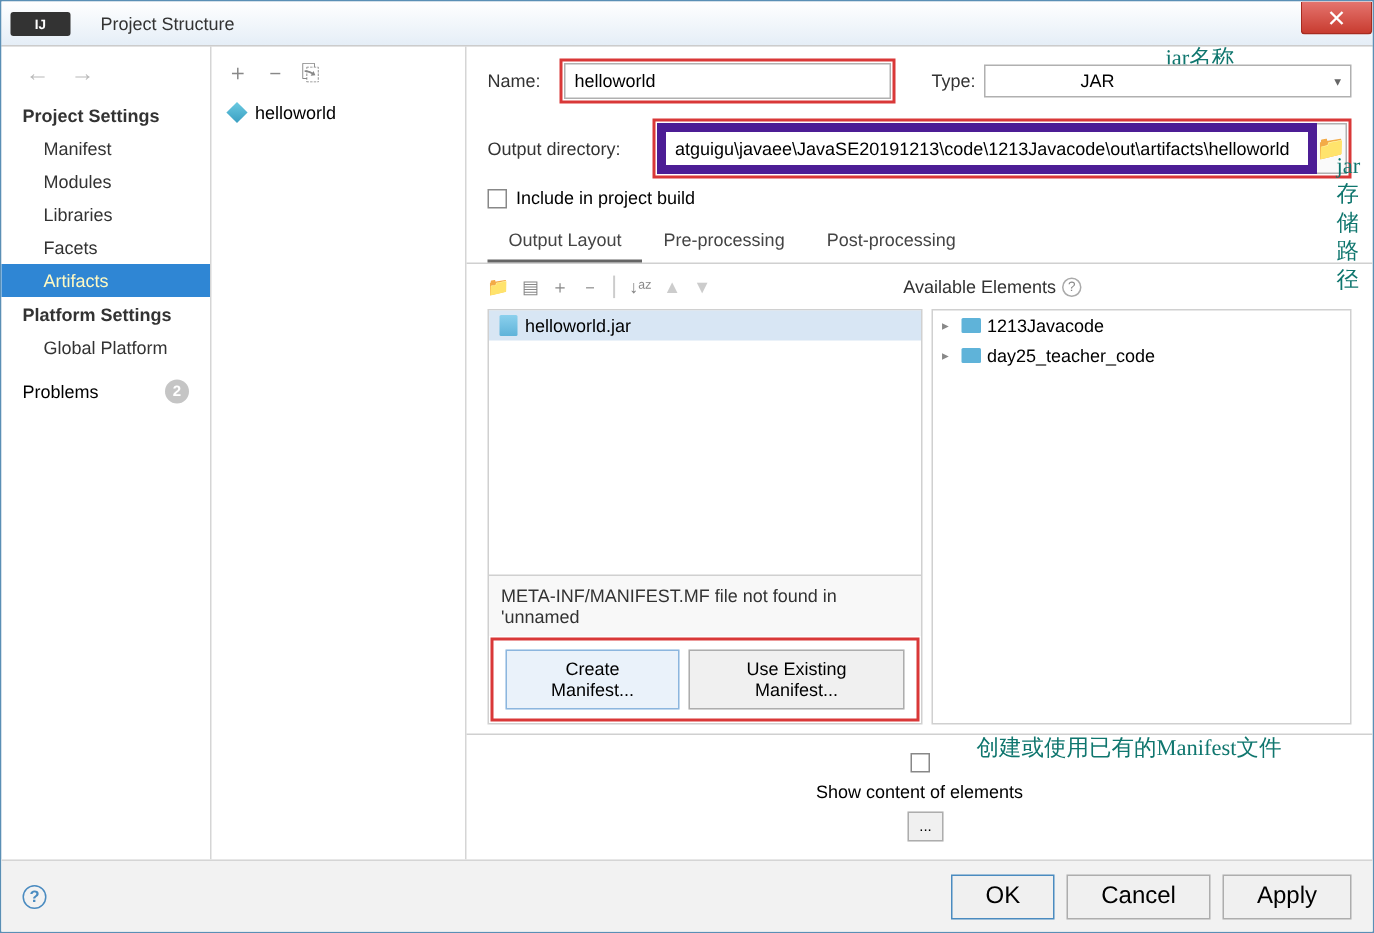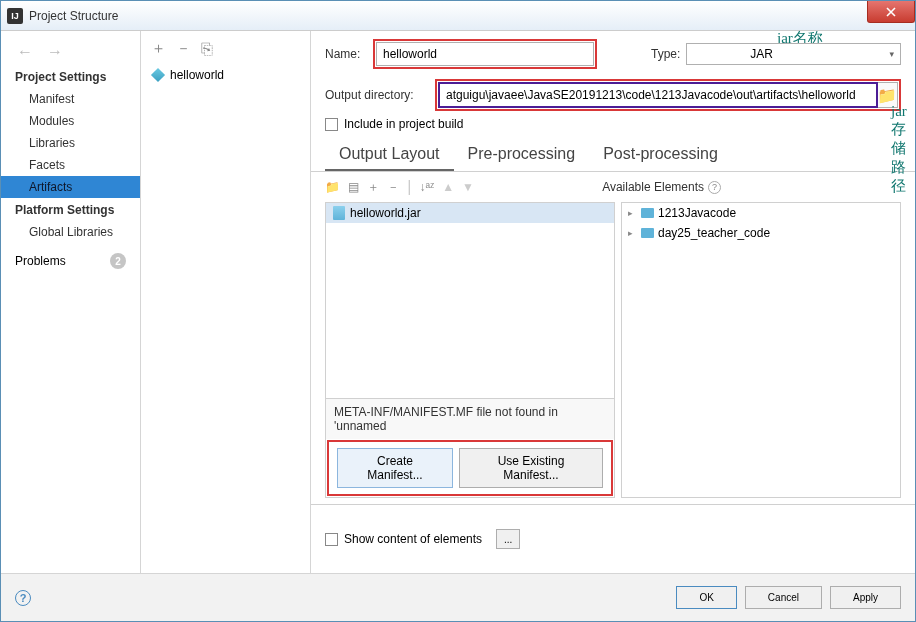--- a/index.html
+++ b/index.html
@@ -1,70 +1,70 @@
 <!DOCTYPE html>
 <html><head>
   <meta charset="utf-8">
   <style>
     * { box-sizing: border-box; margin: 0; padding: 0; font-family: "Segoe UI", Arial, sans-serif; }
     body { background: #f0f0f0; width: 916px; height: 622px; overflow: hidden; }
     
     .window { width: 916px; height: 622px; background: #f2f2f2; border: 1px solid #5a8fb5; display: flex; flex-direction: column; }
     
     .titlebar { height: 30px; background: linear-gradient(to bottom, #fff, #e5eef7); display: flex; align-items: center; padding: 0 0 0 6px; border-bottom: 1px solid #ccc; position: relative; }
-    .titlebar-icon { width: 16px; height: 16px; background: #333; border-radius: 2px; margin-right: 6px; display: flex; align-items: center; justify-content: center; font-size: 9px; color: #fff; font-weight: bold; }
+    .titlebar-icon { width: 40px; height: 16px; background: #333; border-radius: 2px; margin-right: 20px; display: flex; align-items: center; justify-content: center; font-size: 9px; color: #fff; font-weight: bold; }
     .titlebar-text { font-size: 12px; color: #333; }
     .close-btn { position: absolute; right: 0; top: 0; width: 48px; height: 22px; background: linear-gradient(to bottom, #e5756f, #c83c30); color: #fff; display: flex; align-items: center; justify-content: center; cursor: pointer; border: 1px solid #a62c20; border-top: none; border-radius: 0 0 3px 3px; }
     .close-btn svg { stroke: #fff; }
     
     .body { flex: 1; display: flex; flex-direction: column; background: #fff; }
     
     .main { flex: 1; display: flex; }
     
     .sidebar1 { width: 140px; border-right: 1px solid #d5d5d5; display: flex; flex-direction: column; padding-top: 4px; }
     .nav-arrows { display: flex; gap: 14px; padding: 6px 16px; }
     .arrow { color: #bbb; font-size: 16px; cursor: pointer; }
     .section-header { font-weight: bold; font-size: 12px; padding: 5px 14px 4px; color: #333; }
     .nav-item { font-size: 12px; padding: 4px 14px 4px 28px; color: #333; cursor: pointer; }
-    .nav-item.selected { background: #2f86d4; color: #0f172a; }
+    .nav-item.selected { background: #2f86d4; color: #fef9c3; }
     .problems { display: flex; align-items: center; padding: 10px 14px 4px 14px; font-size: 12px; }
     .problems-badge { width: 16px; height: 16px; border-radius: 50%; background: #c5c5c5; color: #fff; display: flex; align-items: center; justify-content: center; font-size: 10px; font-weight: bold; margin-left: auto; }
     
     .sidebar2 { width: 170px; border-right: 1px solid #d5d5d5; display: flex; flex-direction: column; }
     .sb2-toolbar { display: flex; gap: 10px; padding: 8px 10px 6px; align-items: center; }
     .sb2-tool { color: #888; font-size: 15px; cursor: pointer; }
     .sb2-item { display: flex; align-items: center; padding: 4px 10px; font-size: 12px; cursor: pointer; }
     .sb2-icon { width: 14px; height: 14px; margin-right: 5px; display: flex; align-items: center; justify-content: center; }
     .diamond { width: 10px; height: 10px; transform: rotate(45deg); background: linear-gradient(135deg, #6bcae2, #3a9fc1); }
     
     .content { flex: 1; display: flex; flex-direction: column; padding: 0; position: relative; }
     
     .form-row { display: flex; align-items: center; padding: 8px 14px 4px; gap: 6px; position: relative; }
     .label { font-size: 12px; color: #333; }
     .name-label { width: 42px; }
     .name-input-wrap { border: 2px solid #d93838; padding: 1px; }
     .text-input { font-size: 12px; padding: 4px 6px; border: 1px solid #b0b0b0; background: #fff; }
     .name-input { width: 218px; }
-    .type-label { margin-left: 48px; }
+    .type-label { margin-left: 18px; }
     .type-select { flex: 1; display: flex; align-items: center; border: 1px solid #b0b0b0; background: #fff; padding: 3px 6px; font-size: 12px; cursor: pointer; position: relative; gap: 40px; }
     .type-icon { width: 12px; height: 12px; margin-right: 5px; }
     .type-select .chev { margin-left: auto; color: #666; font-size: 9px; }
     .annot { color: #0f766e; font-family: SimSun, serif; font-size: 15px; position: absolute; }
     
     .output-row { display: flex; align-items: center; padding: 6px 14px 4px; gap: 4px; }
     .output-label { font-size: 12px; width: 106px; }
     .output-wrap { flex: 1; border: 2px solid #d93838; padding: 1px; display: flex; }
-    .output-input { flex: 1; font-size: 12px; padding: 4px 6px; border: 2px solid #4c1d95; background: #fff; }
+    .output-input { flex: 1; font-size: 12px; padding: 4px 6px; border: 6px solid #4c1d95; background: #fff; }
     .folder-btn { width: 20px; display: flex; align-items: center; justify-content: center; color: #c9a96e; cursor: pointer; border: 1px solid #b0b0b0; border-left: none; background: #fafafa; }
     
     .checkbox-row { display: flex; align-items: center; padding: 2px 14px 8px; gap: 6px; font-size: 12px; }
     .checkbox { width: 13px; height: 13px; border: 1px solid #888; background: #fff; cursor: pointer; }
     
     .tabs { display: flex; padding: 0 14px; border-bottom: 1px solid #d0d0d0; gap: 0; }
-    .tab { font-size: 16px; padding: 6px 14px; cursor: pointer; color: #444; }
+    .tab { font-size: 12px; padding: 6px 14px; cursor: pointer; color: #444; }
     .tab.active { border-bottom: 2px solid #666; font-weight: 500; }
     
     .layout-area { flex: 1; display: flex; flex-direction: column; min-height: 0; }
     .layout-toolbar { display: flex; gap: 8px; padding: 6px 14px; align-items: center; }
     .tool-icon { color: #888; font-size: 12px; cursor: pointer; }
     .avail-label { font-size: 12px; color: #333; margin-left: auto; margin-right: 180px; display: flex; align-items: center; gap: 4px; }
     .help-icon { width: 13px; height: 13px; border: 1px solid #aaa; border-radius: 50%; display: inline-flex; align-items: center; justify-content: center; font-size: 9px; color: #888; }
     
     .layout-panels { flex: 1; display: flex; gap: 6px; padding: 0 14px 6px; min-height: 0; justify-content: space-between; }
     .panel-left { flex: 1; border: 1px solid #d0d0d0; background: #fff; display: flex; flex-direction: column; }
@@ -75,27 +75,27 @@
     .file-icon { width: 12px; height: 14px; background: linear-gradient(#8bd0ed, #5fb3d9); border-radius: 1px; }
     .folder-icon { width: 13px; height: 10px; background: #5fb3d9; border-radius: 1px; }
     .expand { color: #888; font-size: 9px; margin-right: 2px; width: 10px; }
     
     .panel-footer { margin-top: auto; border-top: 1px solid #d0d0d0; }
     .notfound { font-size: 12px; padding: 6px 8px; color: #333; background: #f8f8f8; }
     .manifest-btns { display: flex; gap: 6px; padding: 6px 8px; border: 2px solid #d93838; margin: 1px; }
     .btn-small { font-size: 12px; padding: 5px 14px; border: 1px solid #adadad; background: #f0f0f0; cursor: pointer; }
     .btn-small.primary { border: 1px solid #8cb6de; background: #eaf2fa; }
     
-    .show-content-row { display: flex; align-items: center; padding: 24px 14px; gap: 6px; font-size: 12px; border-top: 1px solid #d0d0d0; }
+    .show-content-row { display: flex; align-items: center; padding: 12px 14px; gap: 6px; font-size: 12px; border-top: 1px solid #d0d0d0; flex-direction: column; }
     .dots-btn { width: 24px; height: 20px; border: 1px solid #adadad; background: #f0f0f0; display: flex; align-items: center; justify-content: center; font-size: 10px; cursor: pointer; margin-left: 8px; }
     
     .footer { height: 48px; border-top: 1px solid #d5d5d5; display: flex; align-items: center; padding: 0 14px; gap: 8px; background: #f2f2f2; }
     .footer-help { width: 16px; height: 16px; border-radius: 50%; border: 1px solid #4a8bc0; color: #4a8bc0; display: flex; align-items: center; justify-content: center; font-size: 11px; font-weight: bold; cursor: pointer; }
     .spacer { flex: 1; }
-    .btn { font-size: 10px; padding: 5px 22px; border: 1px solid #adadad; background: #f0f0f0; cursor: pointer; }
+    .btn { font-size: 16px; padding: 5px 22px; border: 1px solid #adadad; background: #f0f0f0; cursor: pointer; }
     .btn.primary { border: 1px solid #4a8bc0; }
   </style>
 </head>
 <body>
 
 <div class="window">
   <div class="titlebar">
     <div class="titlebar-icon">IJ</div>
     <div class="titlebar-text">Project Structure</div>
     <div class="close-btn">
@@ -113,21 +113,21 @@
           <span class="arrow">←</span>
           <span class="arrow">→</span>
         </div>
         <div class="section-header">Project Settings</div>
         <div class="nav-item">Manifest</div>
         <div class="nav-item">Modules</div>
         <div class="nav-item">Libraries</div>
         <div class="nav-item">Facets</div>
         <div class="nav-item selected">Artifacts</div>
         <div class="section-header">Platform Settings</div>
-        <div class="nav-item">Global Libraries</div>
+        <div class="nav-item">Global Platform</div>
         <div class="problems">
           <span>Problems</span>
           <span class="problems-badge">2</span>
         </div>
       </div>
 
       <div class="sidebar2">
         <div class="sb2-toolbar">
           <span class="sb2-tool">＋</span>
           <span class="sb2-tool">－</span>
@@ -218,20 +218,21 @@
               </div>
               <div class="tree-item">
                 <span class="expand">▸</span>
                 <span class="tree-icon">
                     <span class="folder-icon"></span>
                   </span>
                 <span>day25_teacher_code</span>
               </div>
             </div>
           </div>
+          <span class="annot" style="left:340px; top:458px;">创建或使用已有的Manifest文件</span>
         </div>
 
         <div class="show-content-row">
           <span class="checkbox"></span>
           <span>Show content of elements</span>
           <span class="dots-btn">...</span>
         </div>
       </div>
 
     </div>

